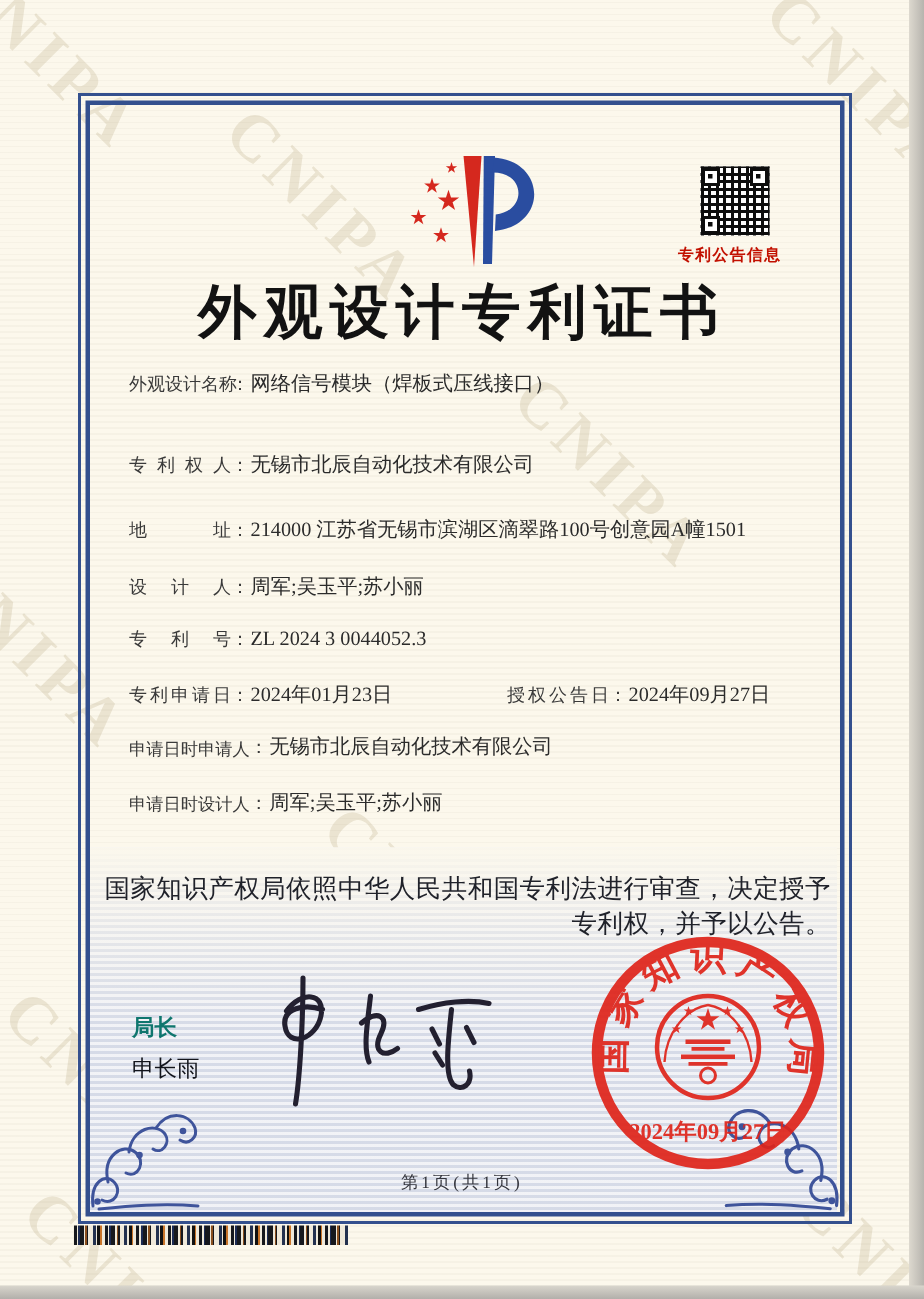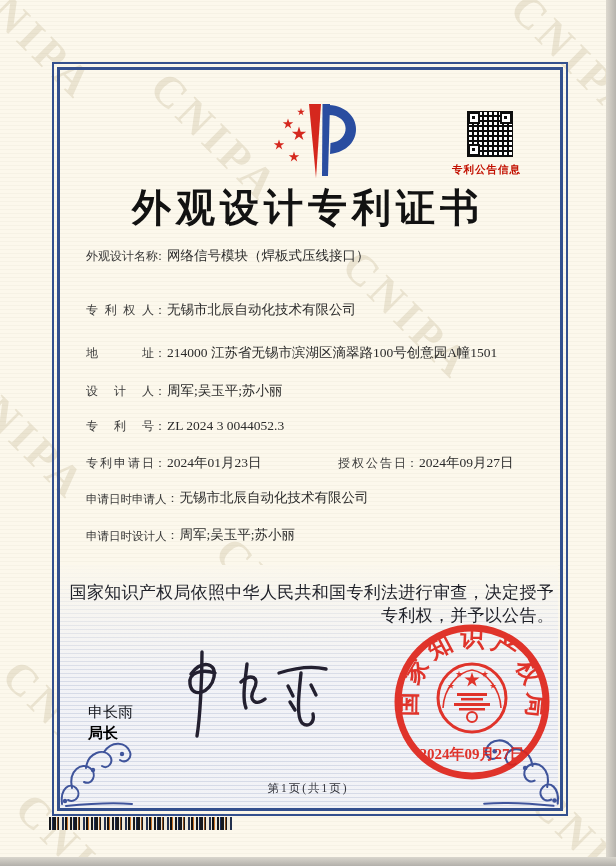--- a/index.html
+++ b/index.html
@@ -23,21 +23,21 @@
       repeating-linear-gradient(0deg,#0d0d0d 0 2px,transparent 2px 5px),#fdfdfd;}
   .finder{position:absolute;width:12px;height:12px;border:2.5px solid #0d0d0d;background:#fff;box-sizing:border-box;}
   .finder::after{content:"";position:absolute;left:2px;top:2px;width:3px;height:3px;background:#0d0d0d;}
   .qr-label{left:452px;top:163px;width:76px;text-align:left;font-size:10.5px;letter-spacing:1px;color:#c21000;font-weight:bold;}
   .row{position:absolute;left:86px;width:460px;font-size:13px;color:#333;white-space:nowrap;}
   .flabel{display:inline-block;width:68px;text-align:justify;text-align-last:justify;font-size:12px;color:#3a3a3a;vertical-align:bottom;}
   .flabel.wide{width:auto;text-align-last:auto;font-size:11.5px;}
   .fcolon{display:inline-block;width:13px;font-size:12px;color:#3a3a3a;}
   .fvalue{font-size:13.5px;color:#2b2b2b;}
   .statement{position:absolute;left:62px;width:492px;text-align:right;font-size:17px;color:#20222a;letter-spacing:0.3px;}
-  .director-title{left:88px;top:676px;font-family:"Liberation Sans",sans-serif;font-size:15px;font-weight:bold;color:#000000;margin-top:48px;}
+  .director-title{left:88px;top:676px;font-family:"Liberation Sans",sans-serif;font-size:15px;font-weight:bold;color:#0f766e;}
   .director-name{left:88px;top:703px;font-family:"Liberation Sans",sans-serif;font-size:15px;font-weight:normal;color:#13151c;}
   .footer{left:52px;top:781px;width:512px;text-align:center;font-size:11.5px;letter-spacing:2px;color:#33343c;}
   .barcode{left:49px;top:817px;width:183px;height:13px;background:repeating-linear-gradient(90deg,
      #16181d 0 2px,#efe9da 2px 3px,#1b2a52 3px 4px,#16181d 4px 7px,#efe9da 7px 8px,#8a4f1e 8px 9px,
      #16181d 9px 10px,#efe9da 10px 13px,#23314f 13px 15px,#efe9da 15px 16px,#111 16px 18px,
      #c8742a 18px 19px,#efe9da 19px 21px);}
   svg{display:block;}
   .seal-text{font-family:"Liberation Serif",serif;font-weight:bold;}
 </style>
 </head>

